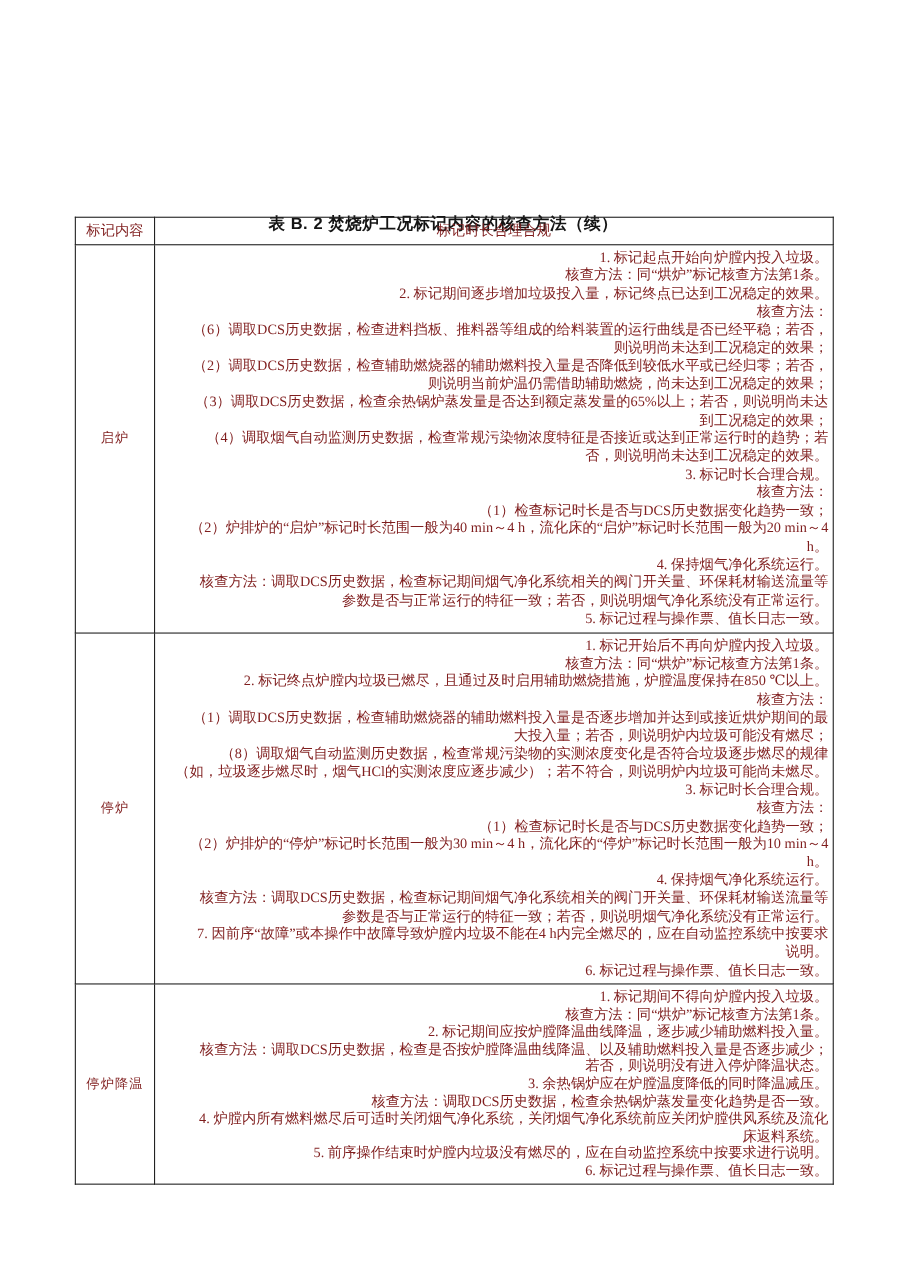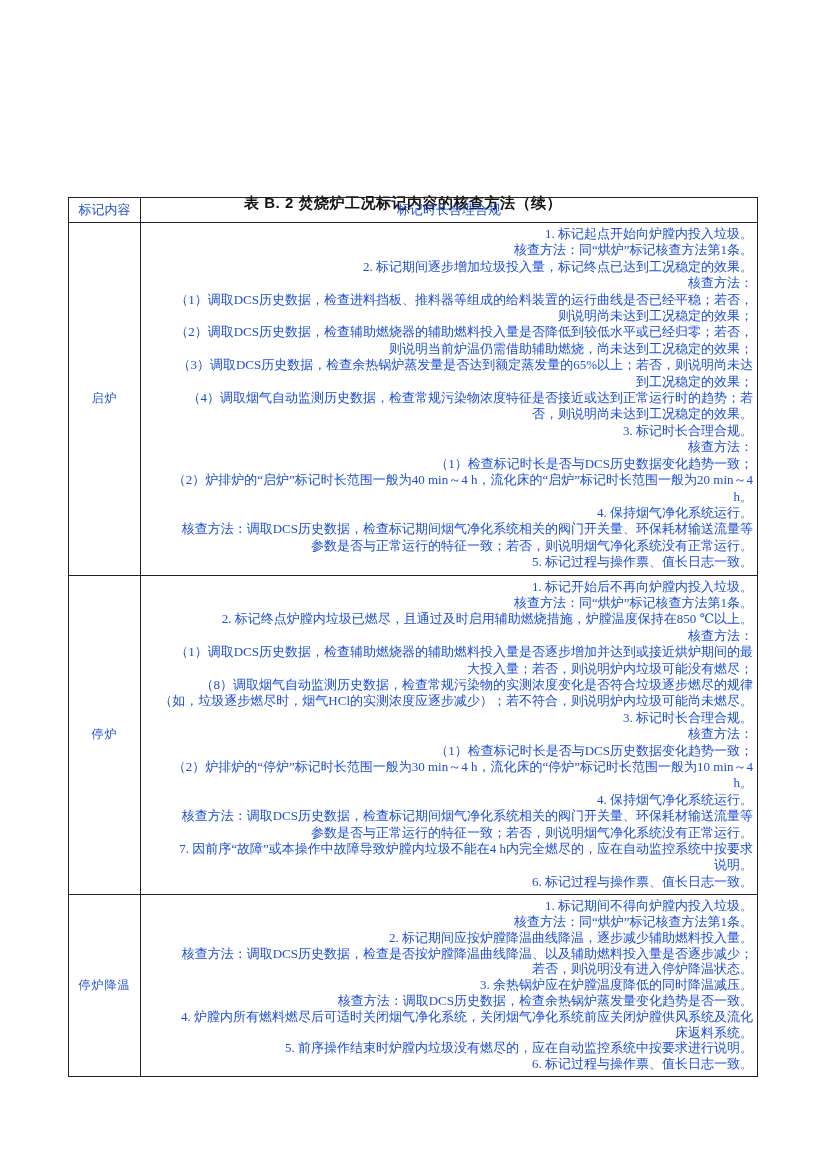--- a/index.html
+++ b/index.html
@@ -30,21 +30,21 @@
     margin-top: 28px;
   }
   .check-table {
     position: absolute;
     top: 197px;
     left: 68px;
     width: 690px;
     border-collapse: collapse;
     table-layout: fixed;
     font-size: 13px;
-    color: #1d4ed8;
+    color: #7f1d1d;
   }
   .check-table td {
     border: 1px solid #222222;
   }
   .header-cell {
     height: 22px;
     text-align: center;
     vertical-align: middle;
     font-size: 13px;
     padding: 1px 2px;
@@ -101,21 +101,21 @@
       </tr>
     </thead>
     <tbody>
         <tr>
           <td class="label-cell">启炉</td>
           <td class="content-cell">
             <p>1. 标记起点开始向炉膛内投入垃圾。</p>
             <p>核查方法：同“烘炉”标记核查方法第1条。</p>
             <p>2. 标记期间逐步增加垃圾投入量，标记终点已达到工况稳定的效果。</p>
             <p>核查方法：</p>
-            <p>（1）调取DCS历史数据，检查进料挡板、推料器等组成的给料装置的运行曲线是否已经平稳；若否，则说明尚未达到工况稳定的效果；</p>
+            <p>（6）调取DCS历史数据，检查进料挡板、推料器等组成的给料装置的运行曲线是否已经平稳；若否，则说明尚未达到工况稳定的效果；</p>
             <p>（2）调取DCS历史数据，检查辅助燃烧器的辅助燃料投入量是否降低到较低水平或已经归零；若否，则说明当前炉温仍需借助辅助燃烧，尚未达到工况稳定的效果；</p>
             <p>（3）调取DCS历史数据，检查余热锅炉蒸发量是否达到额定蒸发量的65%以上；若否，则说明尚未达到工况稳定的效果；</p>
             <p>（4）调取烟气自动监测历史数据，检查常规污染物浓度特征是否接近或达到正常运行时的趋势；若否，则说明尚未达到工况稳定的效果。</p>
             <p>3. 标记时长合理合规。</p>
             <p>核查方法：</p>
             <p>（1）检查标记时长是否与DCS历史数据变化趋势一致；</p>
             <p>（2）炉排炉的“启炉”标记时长范围一般为40 min～4 h，流化床的“启炉”标记时长范围一般为20 min～4 h。</p>
             <p>4. 保持烟气净化系统运行。</p>
             <p>核查方法：调取DCS历史数据，检查标记期间烟气净化系统相关的阀门开关量、环保耗材输送流量等参数是否与正常运行的特征一致；若否，则说明烟气净化系统没有正常运行。</p>
             <p>5. 标记过程与操作票、值长日志一致。</p>

